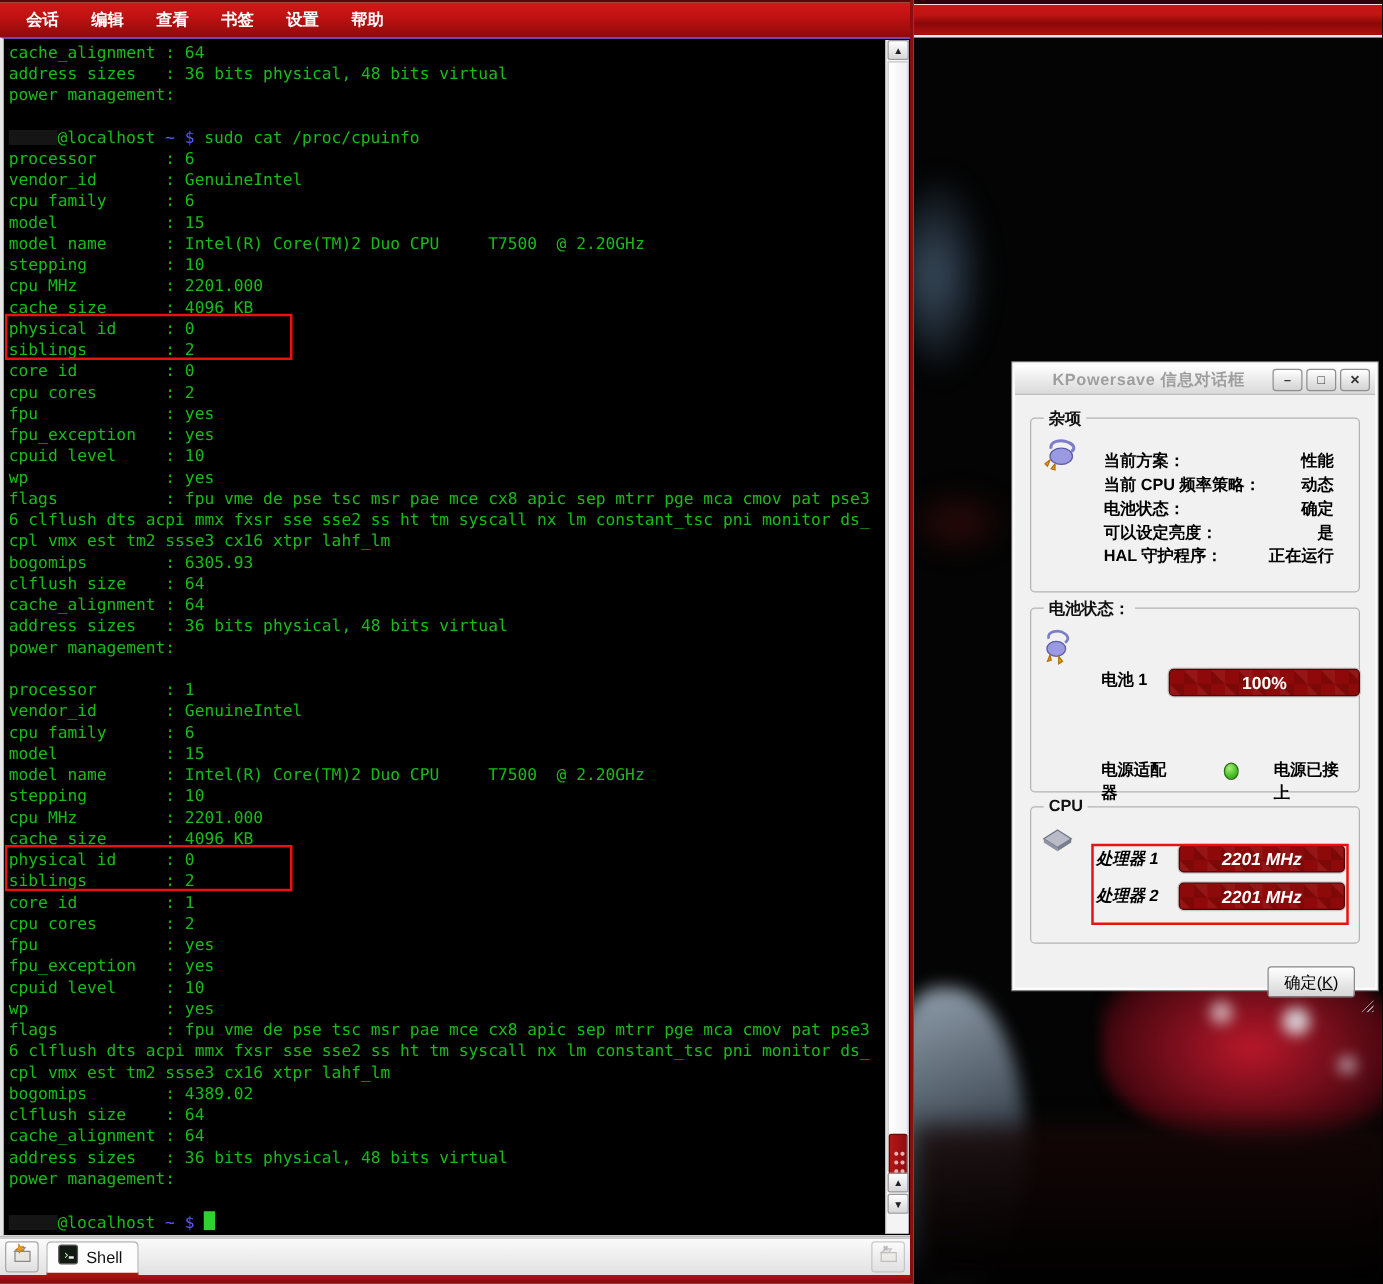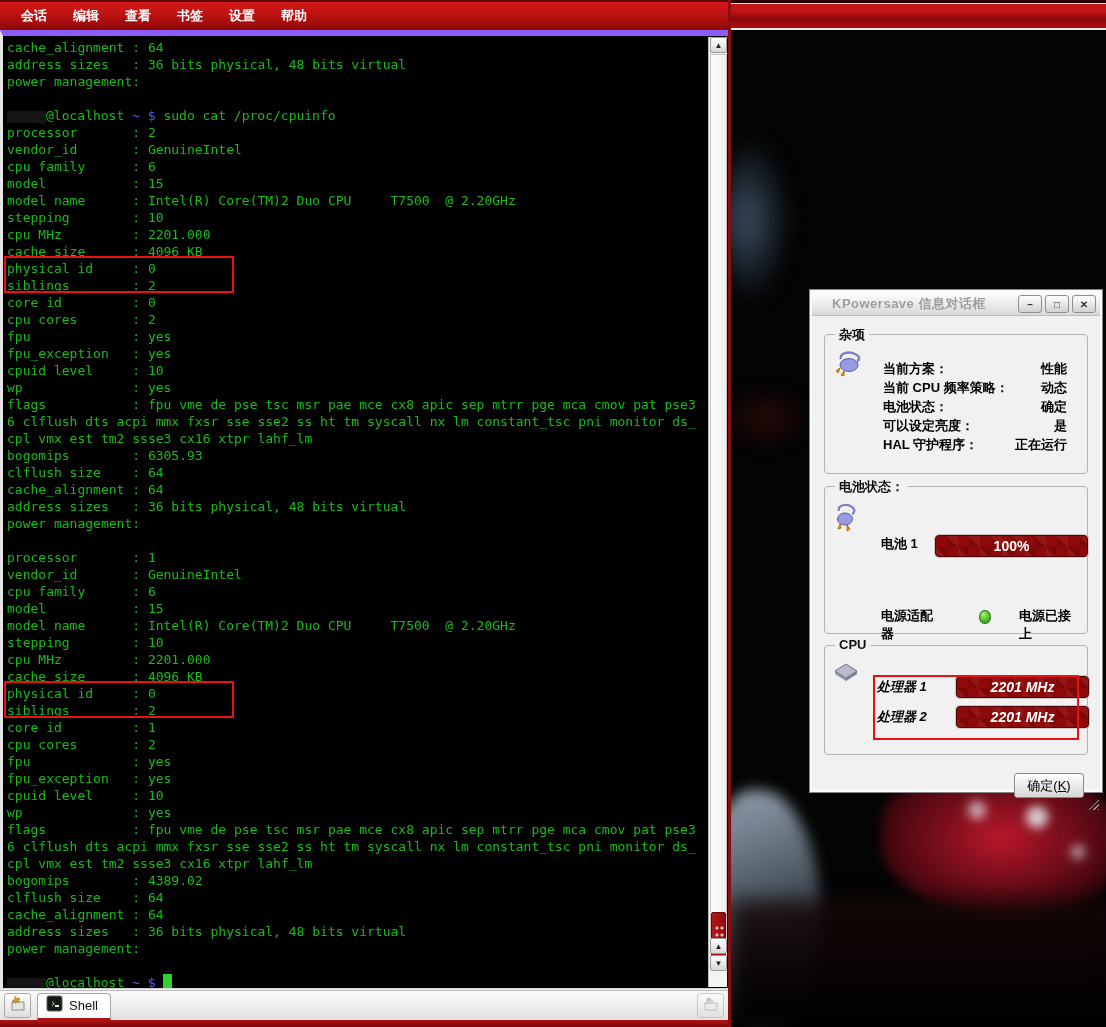--- a/index.html
+++ b/index.html
@@ -24,21 +24,21 @@
                radial-gradient(ellipse at 50% 45%, rgba(195,25,45,.95), rgba(120,10,25,.6) 65%, transparent 85%); }
   .blob-dark-fade { left:0; top:900px; width:380px; height:130px; filter:blur(10px); background:linear-gradient(rgba(25,8,8,.8), #000); border-radius:0; }
 
   
   .konsole { position:absolute; left:0; top:0; width:731px; height:1027px; background:#ededed; border-right:3px solid #8c0d0d; }
   .menubar { position:absolute; left:0; top:0; width:100%; height:30px; display:flex; align-items:center; padding-left:8px;
     background:linear-gradient(#d31919 0%, #c01212 40%, #a30d0d 75%, #8c0909 100%); border-top:2px solid #5f0505; }
   .menu-item { color:#ffffff; font-weight:bold; font-size:13px; padding:0 13px; cursor:default; }
 
   .term-frame { position:absolute; left:0; top:30px; width:728px; height:959px; background:#000;
-    border-left:3px solid #e5e5e5; border-top:6px solid #8b5cf6; border-bottom:1px solid #d5d5d5;padding-left:36px; }
+    border-left:3px solid #e5e5e5; border-top:1px solid #8b5cf6; border-bottom:1px solid #d5d5d5;padding-left:36px; }
   .terminal { position:absolute; left:0; top:0; right:20px; bottom:0; overflow:hidden; }
   .term-text { font-family:"DejaVu Sans Mono", monospace; font-size:13px; color:#18bc18; padding:3px 0 0 4px; }
   .tl { height:17px; line-height:17px; white-space:pre; }
   .tl .blue { color:#5757ff; }
   .redacted { display:inline-block; width:39px; height:12px; background:#151515; vertical-align:middle; }
   .cursor { display:inline-block; width:9px; height:15px; background:#2fd12f; vertical-align:-2px; }
   .hl-box { position:absolute; border:2px solid #ec1111; left:1px; width:230px; height:37px; pointer-events:none; }
   .hl-box.hl1 { top:220px; } .hl-box.hl2 { top:645px; }
 
   
@@ -65,21 +65,21 @@
   .tab-shell .tab-label { font-size:13px; color:#111; }
   .tb-spacer { flex:1; }
   .tb-close { opacity:.55; }
   .win-bottom { position:absolute; left:0; top:1020px; width:100%; height:7px; background:linear-gradient(#b31313,#7e0808); }
 
   
   .kps-dialog { position:absolute; left:810px; top:290px; width:292px; height:502px; background:#f1f1f1;
     border:2px solid #fbfbfb; box-shadow:0 0 0 1px #858585; }
   .kps-titlebar { position:relative; height:24px; background:linear-gradient(#ffffff,#d9d9d9); border-bottom:1px solid #bbb;
     display:flex; align-items:center; }
-  .kps-title { margin-left:20px; font-size:13px; font-weight:bold; color:#9e9e9e; letter-spacing:.5px; }
+  .kps-title { margin-left:30px; font-size:13px; font-weight:bold; color:#9e9e9e; letter-spacing:.5px; }
   .wbtns { position:absolute; right:4px; top:3px; display:flex; gap:3px; }
   .wbtn { width:24px; height:18px; background:linear-gradient(#ffffff,#d2d2d2); border:1px solid #8f8f8f; border-radius:3px;
     font-size:10px; font-weight:bold; color:#333; display:flex; align-items:center; justify-content:center; }
   .kps-body { position:relative; height:477px; }
   .grp { position:relative; margin:0 12px; border:1px solid #b3b3b3; border-radius:4px; }
   .grp-legend { position:absolute; top:-9px; left:10px; background:#f1f1f1; padding:0 4px; font-size:13px; font-weight:bold; color:#111; }
   .grp-misc { margin-top:18px; height:140px; }
   .grp-batt { margin-top:12px; height:148px; }
   .grp-cpu  { margin-top:11px; height:110px; }
   .grp-icon { position:absolute; left:8px; top:16px; }
@@ -97,21 +97,21 @@
   .batt-bar { width:153px; height:22px; margin-left:10px; }
   .adapter-row { position:absolute; left:56px; top:104px; right:14px; display:flex; align-items:center; }
   .adapter-row .lab { font-size:13px; font-weight:bold;margin-top:16px; }
   .led { width:14px; height:14px; border-radius:50%; margin-left:44px;
     background:radial-gradient(circle at 35% 30%, #a8f077, #4cc22c 55%, #2e8f17); border:1px solid #2b6b12; }
   .adapter-status { margin-left:28px; font-size:13px; font-weight:bold; }
 
   .cpu-rows { position:absolute; left:52px; top:26px; }
   .cpu-row { display:flex; align-items:center; height:30px;font-style:italic; }
   .cpu-row .lab { font-size:13px; font-weight:bold; width:58px; }
-  .cpu-bar { width:133px; height:22px; margin-left:21px; }
+  .cpu-bar { width:133px; height:22px; margin-left:8px; }
   .cpu-hl { position:absolute; left:48px; top:29px; width:206px; height:65px; border:2px solid #ec1111; pointer-events:none; }
 
   .ok-btn { position:absolute; right:16px; bottom:13px; width:70px; height:25px; background:linear-gradient(#ffffff,#d6d6d6);
     border:1px solid #8a8a8a; border-radius:3px; font-size:13px; color:#000; display:flex; align-items:center; justify-content:center; }
   .ok-btn u { text-decoration:underline; }
   .grip { position:absolute; right:1px; bottom:1px; width:13px; height:13px;
     background:repeating-linear-gradient(135deg, transparent 0 2px, #9a9a9a 2px 3px); clip-path:polygon(100% 0, 100% 100%, 0 100%); }
 </style>
 </head>
 <body>
@@ -138,21 +138,21 @@
       </div>
 
     <div class="term-frame">
       <div class="terminal">
         <div class="term-text">
             <div class="tl">cache_alignment : 64</div>
             <div class="tl">address sizes   : 36 bits physical, 48 bits virtual</div>
             <div class="tl">power management:</div>
             <div class="tl">&nbsp;</div>
             <div class="tl"><span class="redacted"></span><span>@localhost </span><span class="blue">~ </span><span class="blue">$ </span><span>sudo cat /proc/cpuinfo</span></div>
-            <div class="tl">processor       : 2</div>
+            <div class="tl">processor       : 6</div>
             <div class="tl">vendor_id       : GenuineIntel</div>
             <div class="tl">cpu family      : 6</div>
             <div class="tl">model           : 15</div>
             <div class="tl">model name      : Intel(R) Core(TM)2 Duo CPU     T7500  @ 2.20GHz</div>
             <div class="tl">stepping        : 10</div>
             <div class="tl">cpu MHz         : 2201.000</div>
             <div class="tl">cache size      : 4096 KB</div>
             <div class="tl">physical id     : 0</div>
             <div class="tl">siblings        : 2</div>
             <div class="tl">core id         : 0</div>

